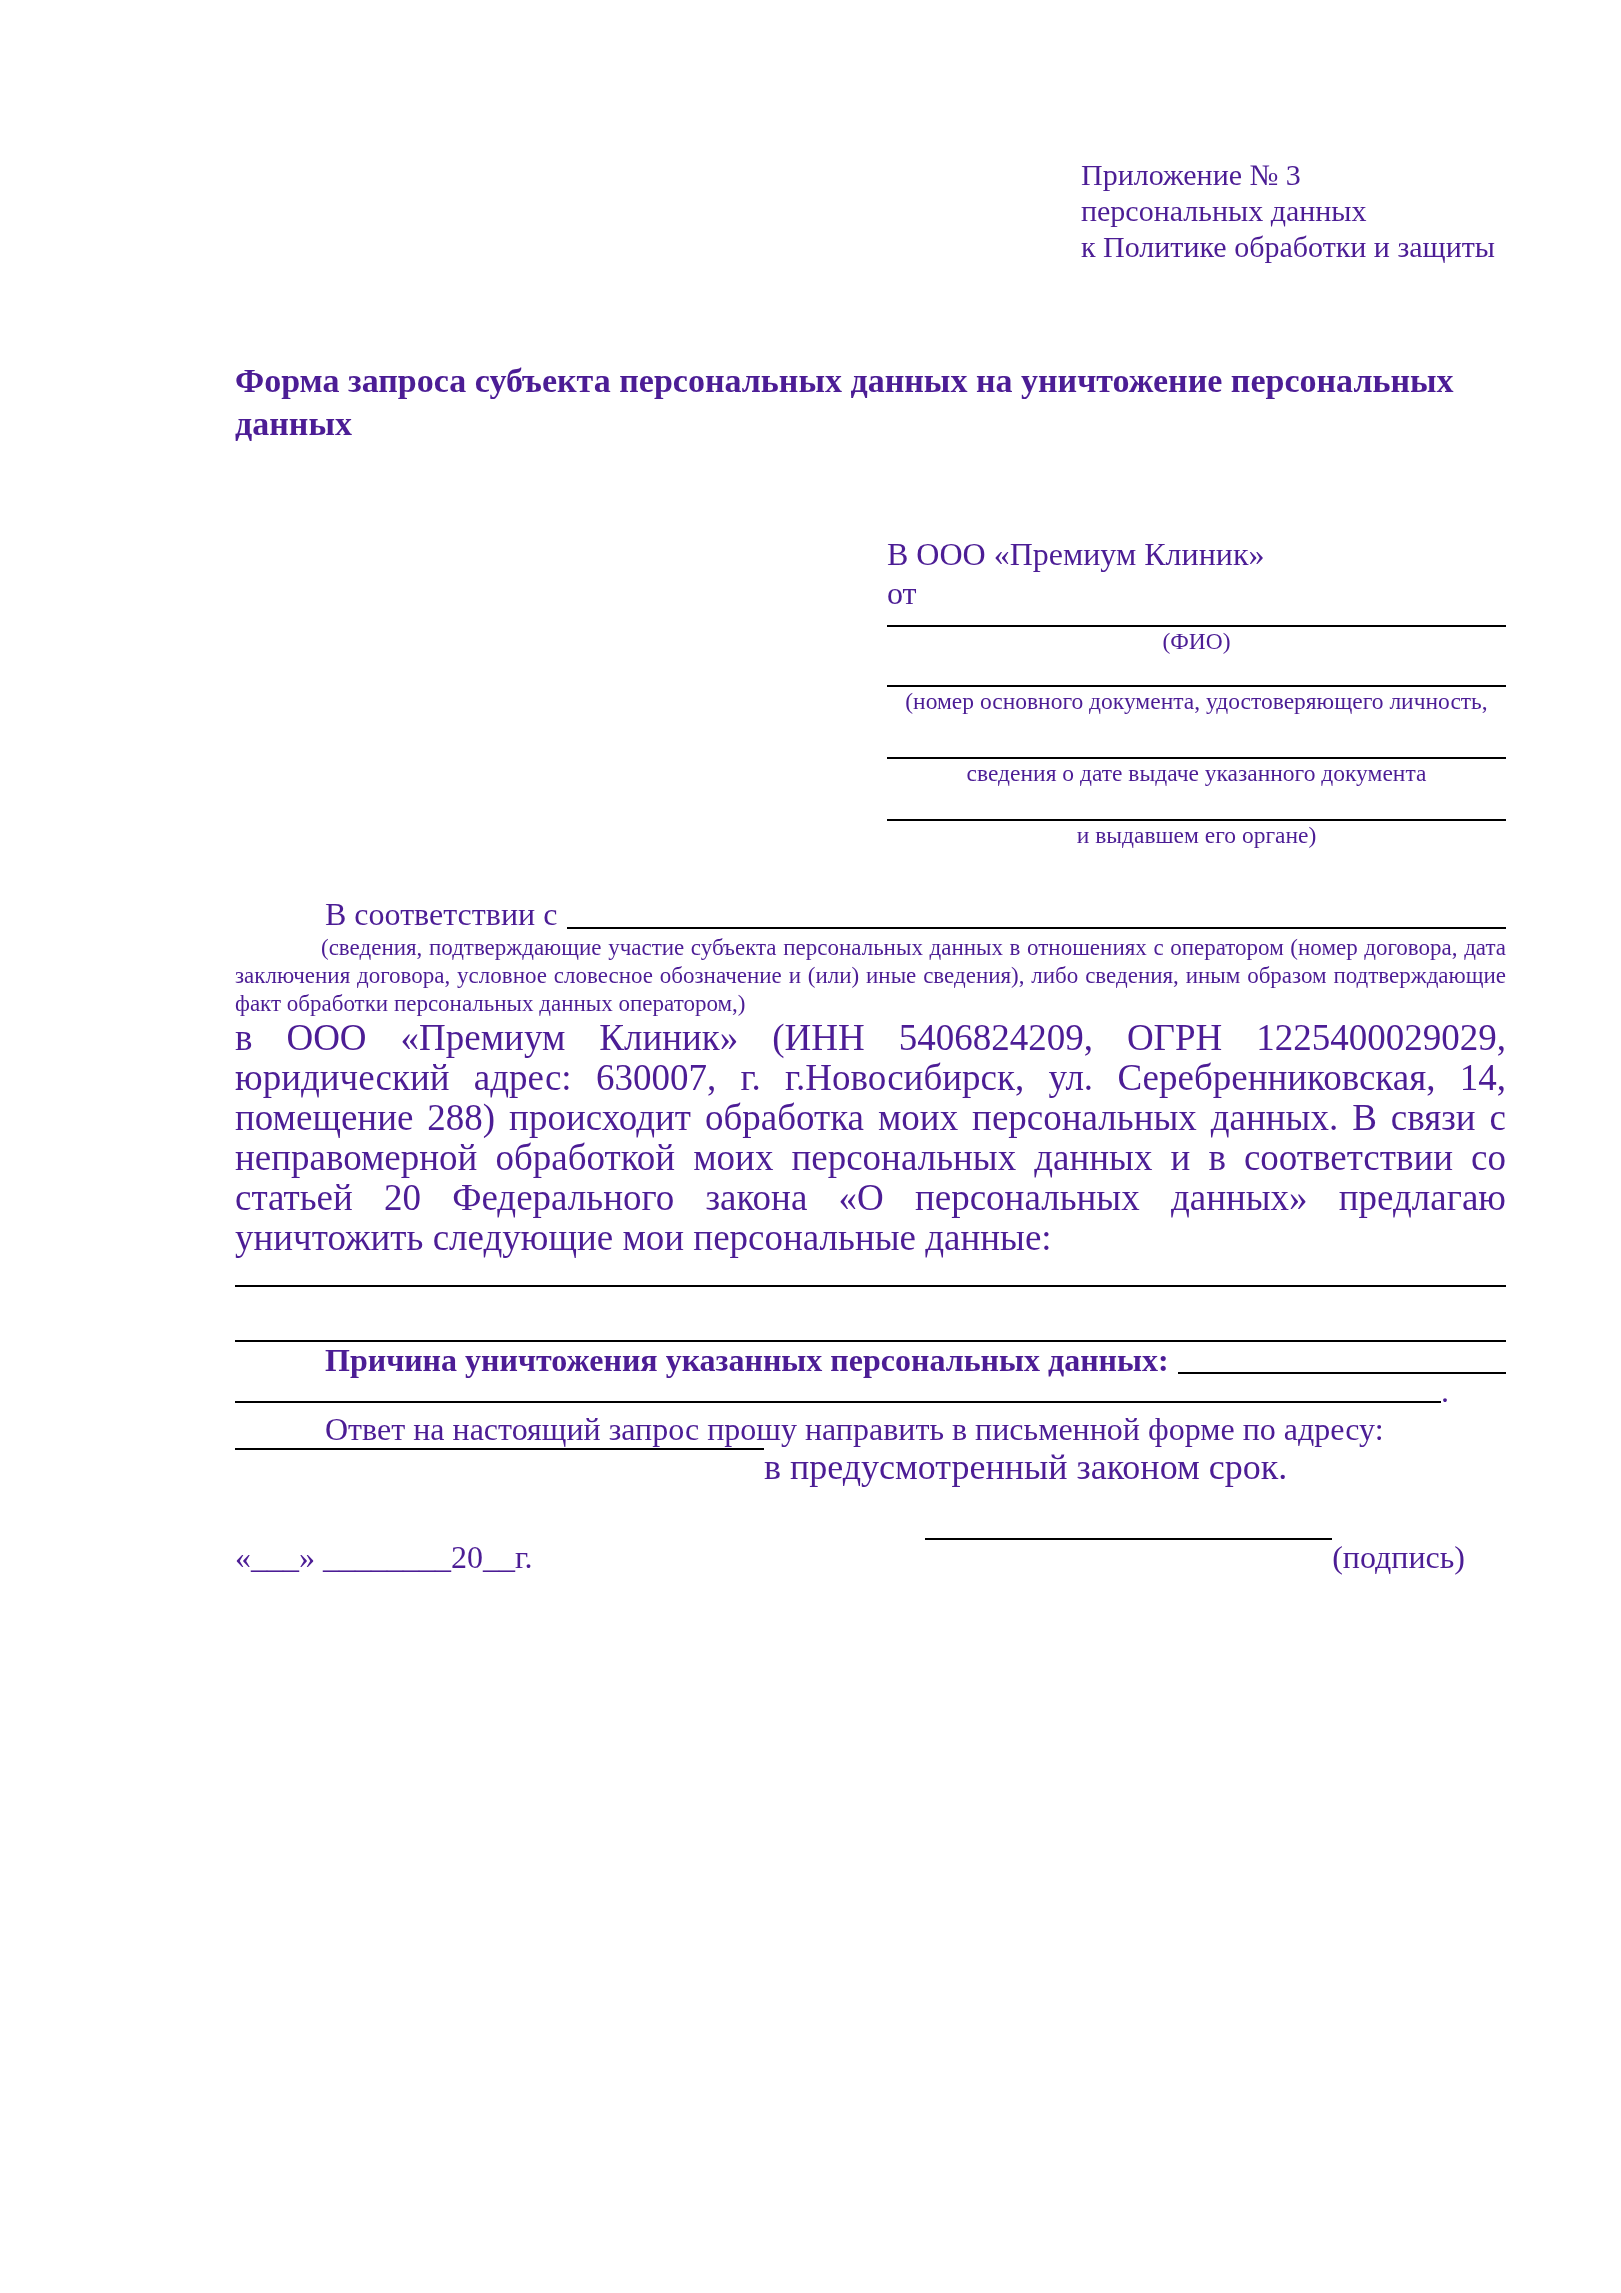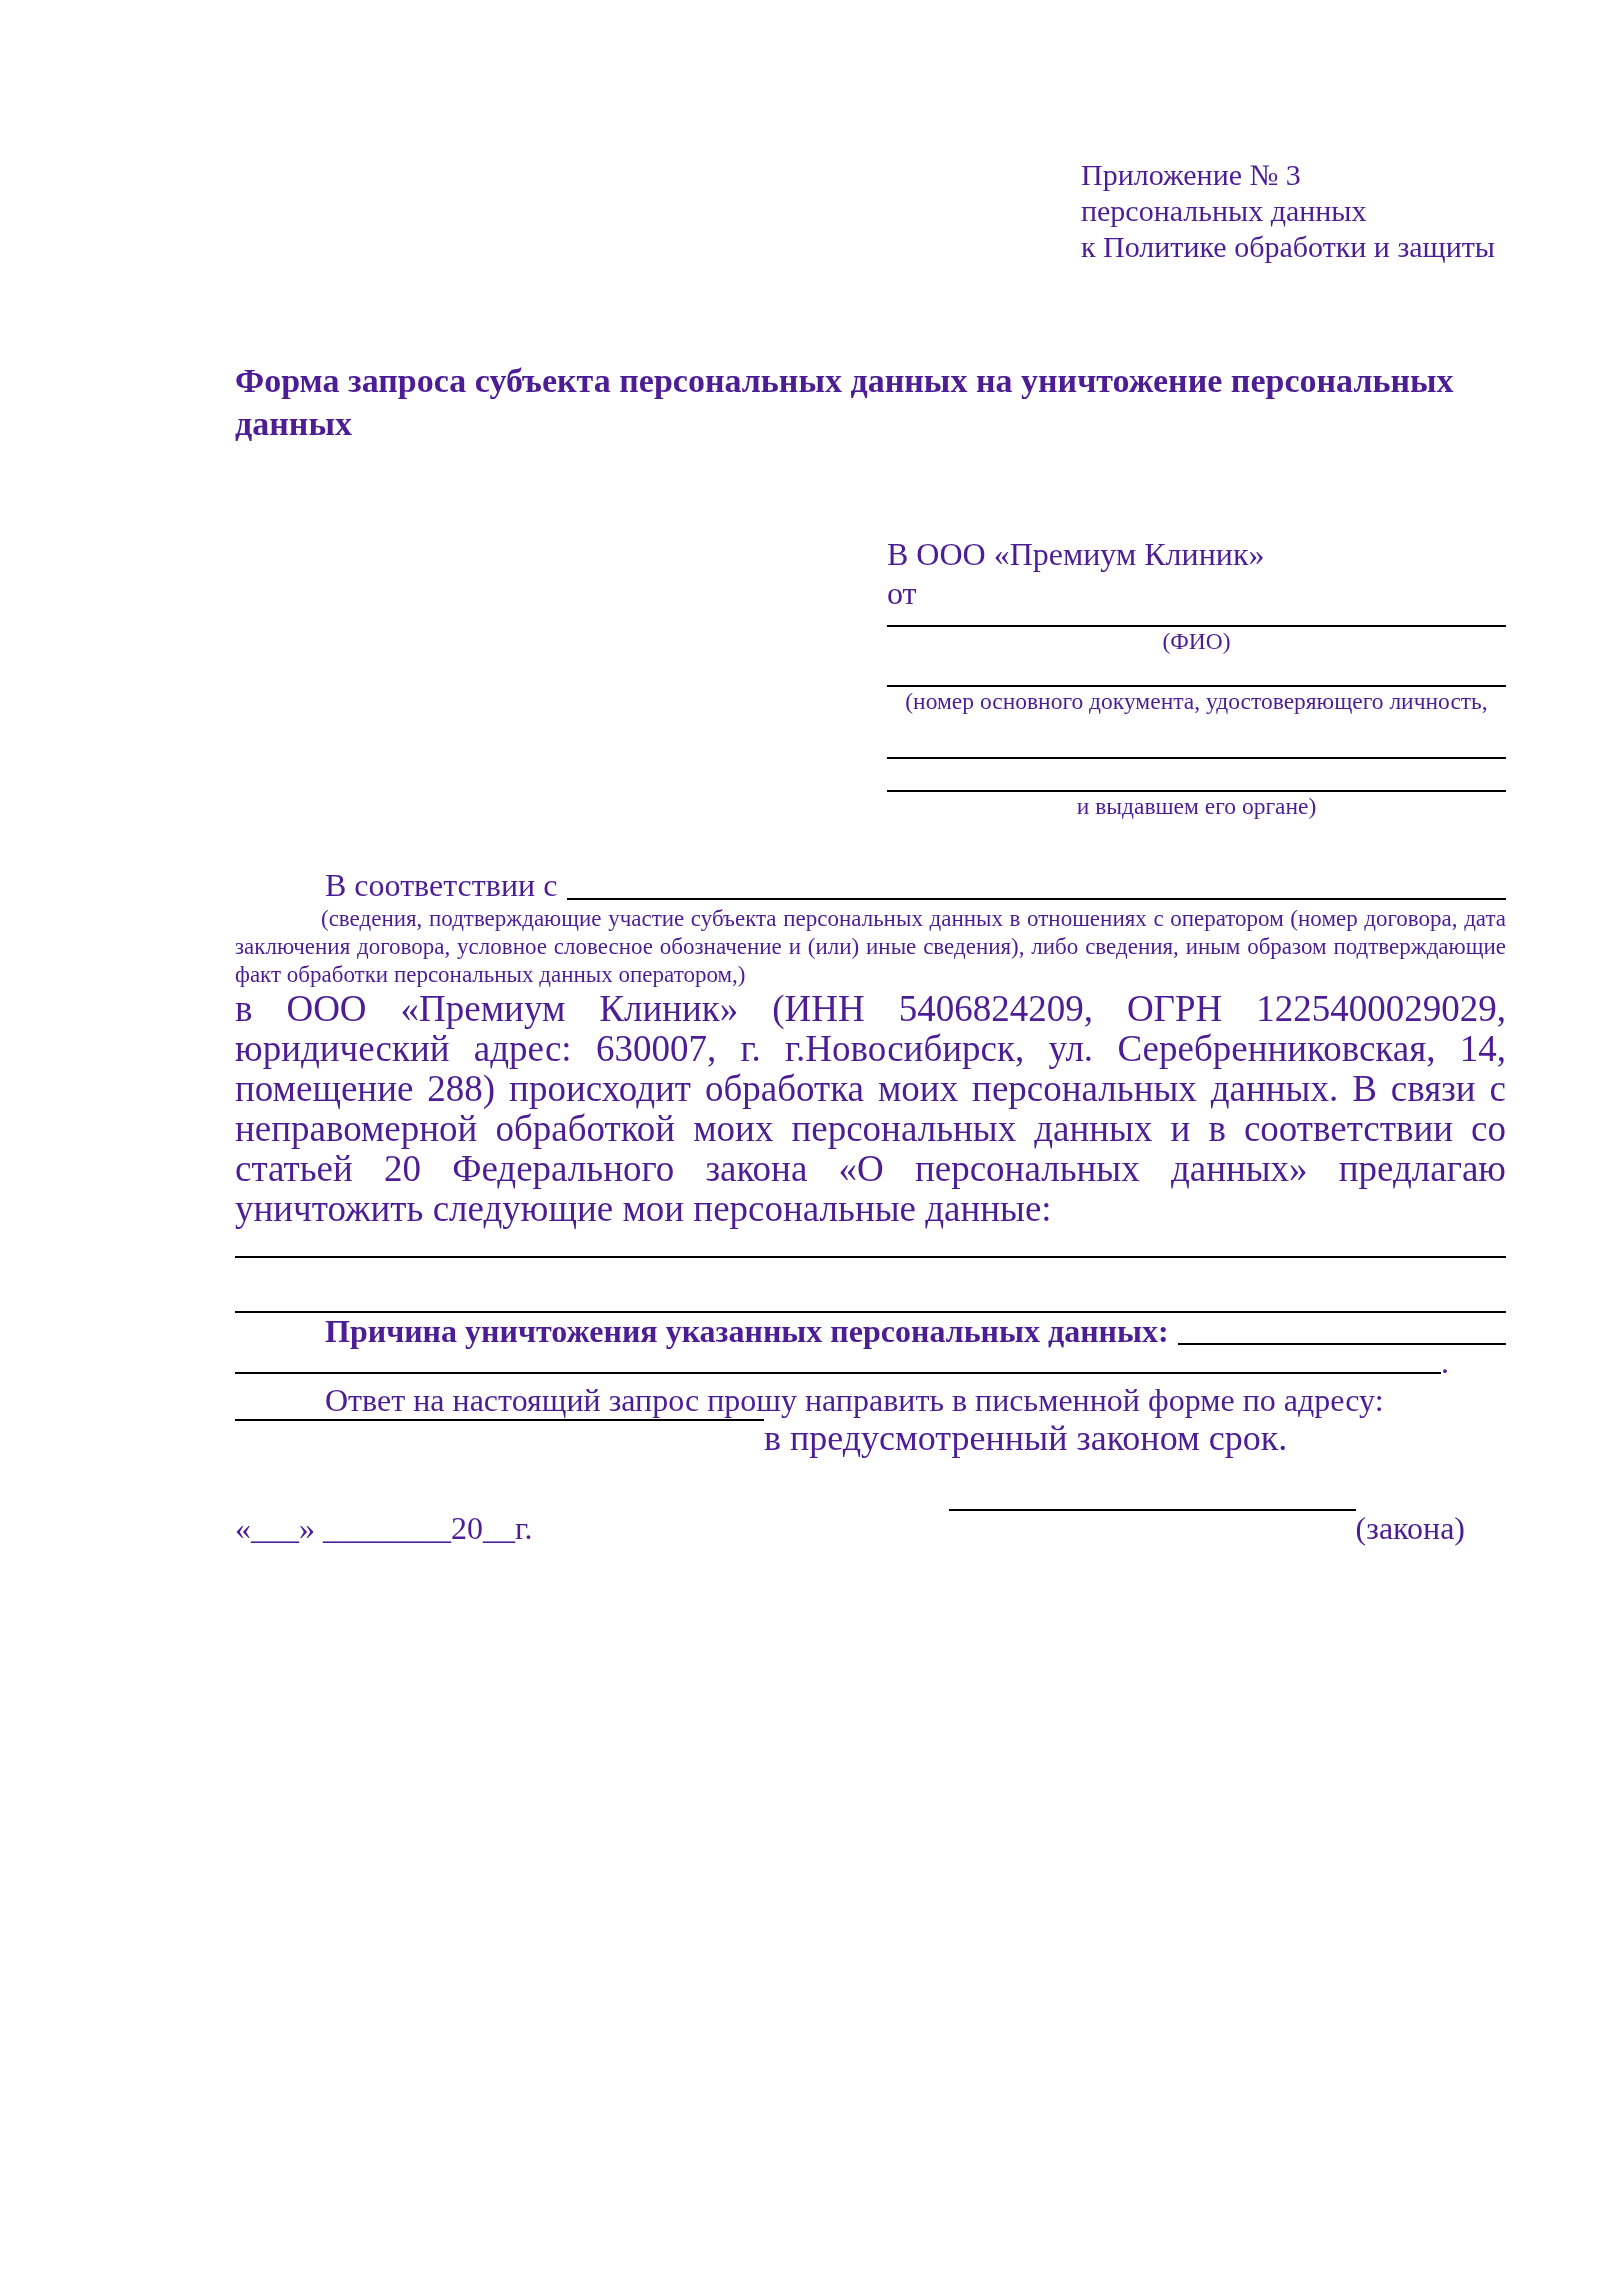--- a/index.html
+++ b/index.html
@@ -155,20 +155,21 @@
     <div class="line-text">В ООО «Премиум Клиник»</div>
     <div class="line-text">от</div>
 
     <div class="rule first"></div>
     <div class="caption">(ФИО)</div>
 
     <div class="rule mid1"></div>
     <div class="caption">(номер основного документа, удостоверяющего личность,</div>
 
     <div class="rule mid2"></div>
+    <div class="caption">сведения о дате выдаче указанного документа</div>
 
     <div class="rule mid3"></div>
     <div class="caption">и выдавшем его органе)</div>
   </div>
 
   <div class="accordance-row">
     <span class="label">В соответствии с</span>
     <span class="fill-flex"></span>
   </div>
 
@@ -193,18 +194,18 @@
 
   <div class="response-tail-row">
     <span class="rule-fixed"></span>
     <span class="nowrap">в предусмотренный законом срок.</span>
   </div>
 
   <div class="footer-row">
     <span class="nowrap">«___» ________20__г.</span>
     <span class="sig-group">
       <span class="rule-fixed"></span>
-      <span class="nowrap">(закона)</span>
+      <span class="nowrap">(подпись)</span>
     </span>
   </div>
 
 </div>
 
 
 </body></html>

